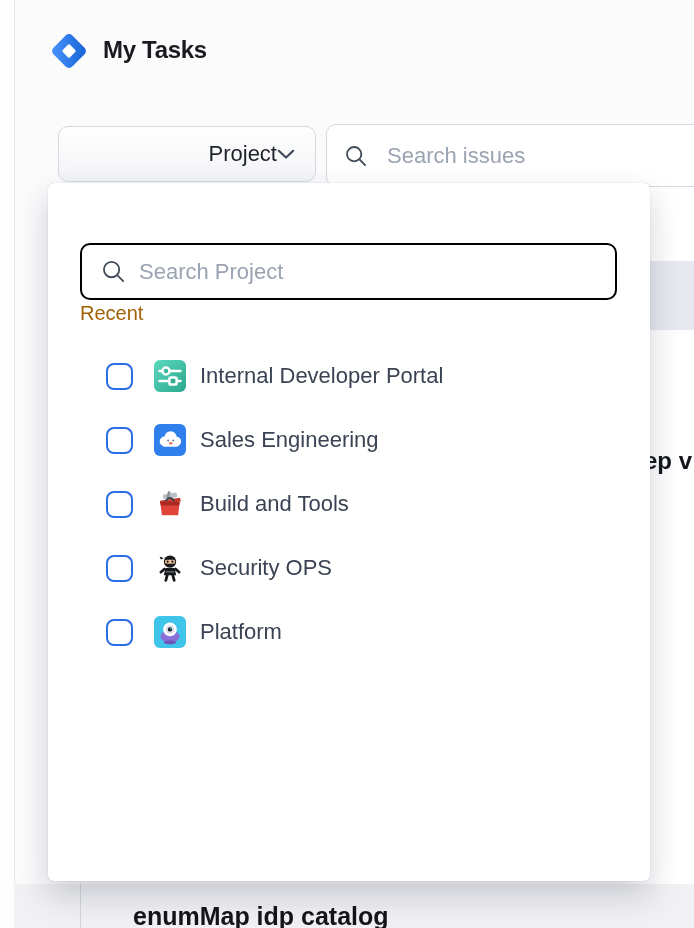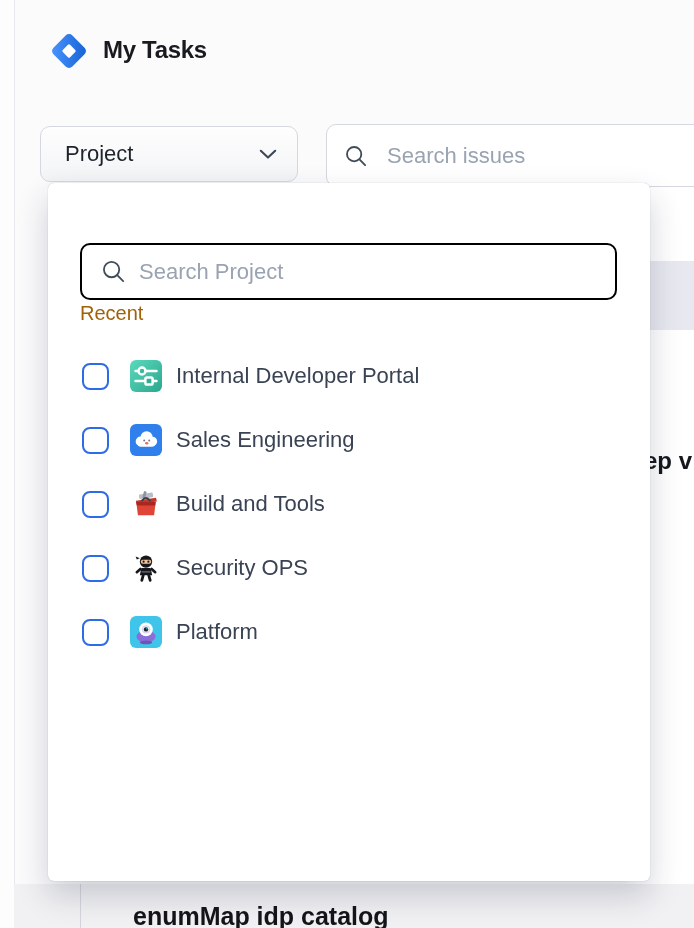--- a/index.html
+++ b/index.html
@@ -18,23 +18,23 @@
   .bottom-strip{position:absolute;left:14px;top:884px;width:680px;height:44px;background:#f1f1f3;text-decoration:underline;}
   .bottom-vline{position:absolute;left:66px;top:0;width:1px;height:44px;background:#d4d5dd;}
   .bottom-text{position:absolute;left:119px;top:18px;font-size:25px;font-weight:700;color:#131519;white-space:nowrap;}
 
   
   .header-logo{position:absolute;left:48px;top:30px;width:42px;height:42px;}
   .page-title{position:absolute;left:103px;top:36px;font-size:24px;font-weight:700;color:#181a20;letter-spacing:-0.3px;}
 
   
   .project-btn{
-    position:absolute;left:40px;top:126px;width:258px;height:56px;box-sizing:border-box;
+    position:absolute;left:58px;top:126px;width:258px;height:56px;box-sizing:border-box;
     border:1px solid #d5d8e0;border-radius:10px;background:linear-gradient(#fefefe,#f3f4f6);
-    display:flex;align-items:center;padding:0 20px 0 24px;cursor:pointer;
+    display:flex;align-items:center;padding:0 20px 0 24px;cursor:pointer;text-align:right;
   }
   .project-btn-label{font-size:22px;font-weight:500;color:#1e222b;flex:1;}
   .search-issues{
     position:absolute;left:326px;top:124px;width:440px;height:63px;box-sizing:border-box;
     border:1px solid #d5d8e0;border-radius:10px;background:#ffffff;
     display:flex;align-items:center;padding:0 14px 0 16px;
   }
   .search-issues .mag{flex:0 0 auto;margin-right:18px;display:flex;}
   .text-input{
     border:none;outline:none;flex:1;min-width:0;font-family:"Liberation Sans",sans-serif;
@@ -49,21 +49,21 @@
     box-shadow:0 0 1px rgba(45,55,75,.35),0 14px 32px rgba(25,35,60,.20);
   }
   .dd-search{
     position:absolute;left:32px;top:41px;width:537px;height:57px;box-sizing:border-box;
     border:2px solid #000000;border-radius:10px;background:#fff;
     display:flex;align-items:center;padding:0 14px 0 18px;margin-top:19px;
   }
   .dd-search .mag{flex:0 0 auto;margin-right:12px;display:flex;}
   .dd-section{position:absolute;left:32px;top:119px;font-size:20px;color:#a16207;}
   .dd-list{position:absolute;left:0;top:161px;right:0;}
-  .proj-row{height:64px;display:flex;align-items:center;padding-left:34px;cursor:pointer;}
+  .proj-row{height:64px;display:flex;align-items:center;padding-left:34px;cursor:pointer;margin-left:24px;}
   .checkbox{
     width:23px;height:23px;border:2.5px solid #2c6ce4;border-radius:8px;background:#fff;
     margin-right:21px;flex:0 0 auto;
   }
   .proj-icon{width:32px;height:32px;margin-right:14px;flex:0 0 auto;display:flex;}
   .proj-icon svg{display:block;}
   .proj-label{font-size:22px;color:#3a4353;}
 </style>
 </head>
 <body>

